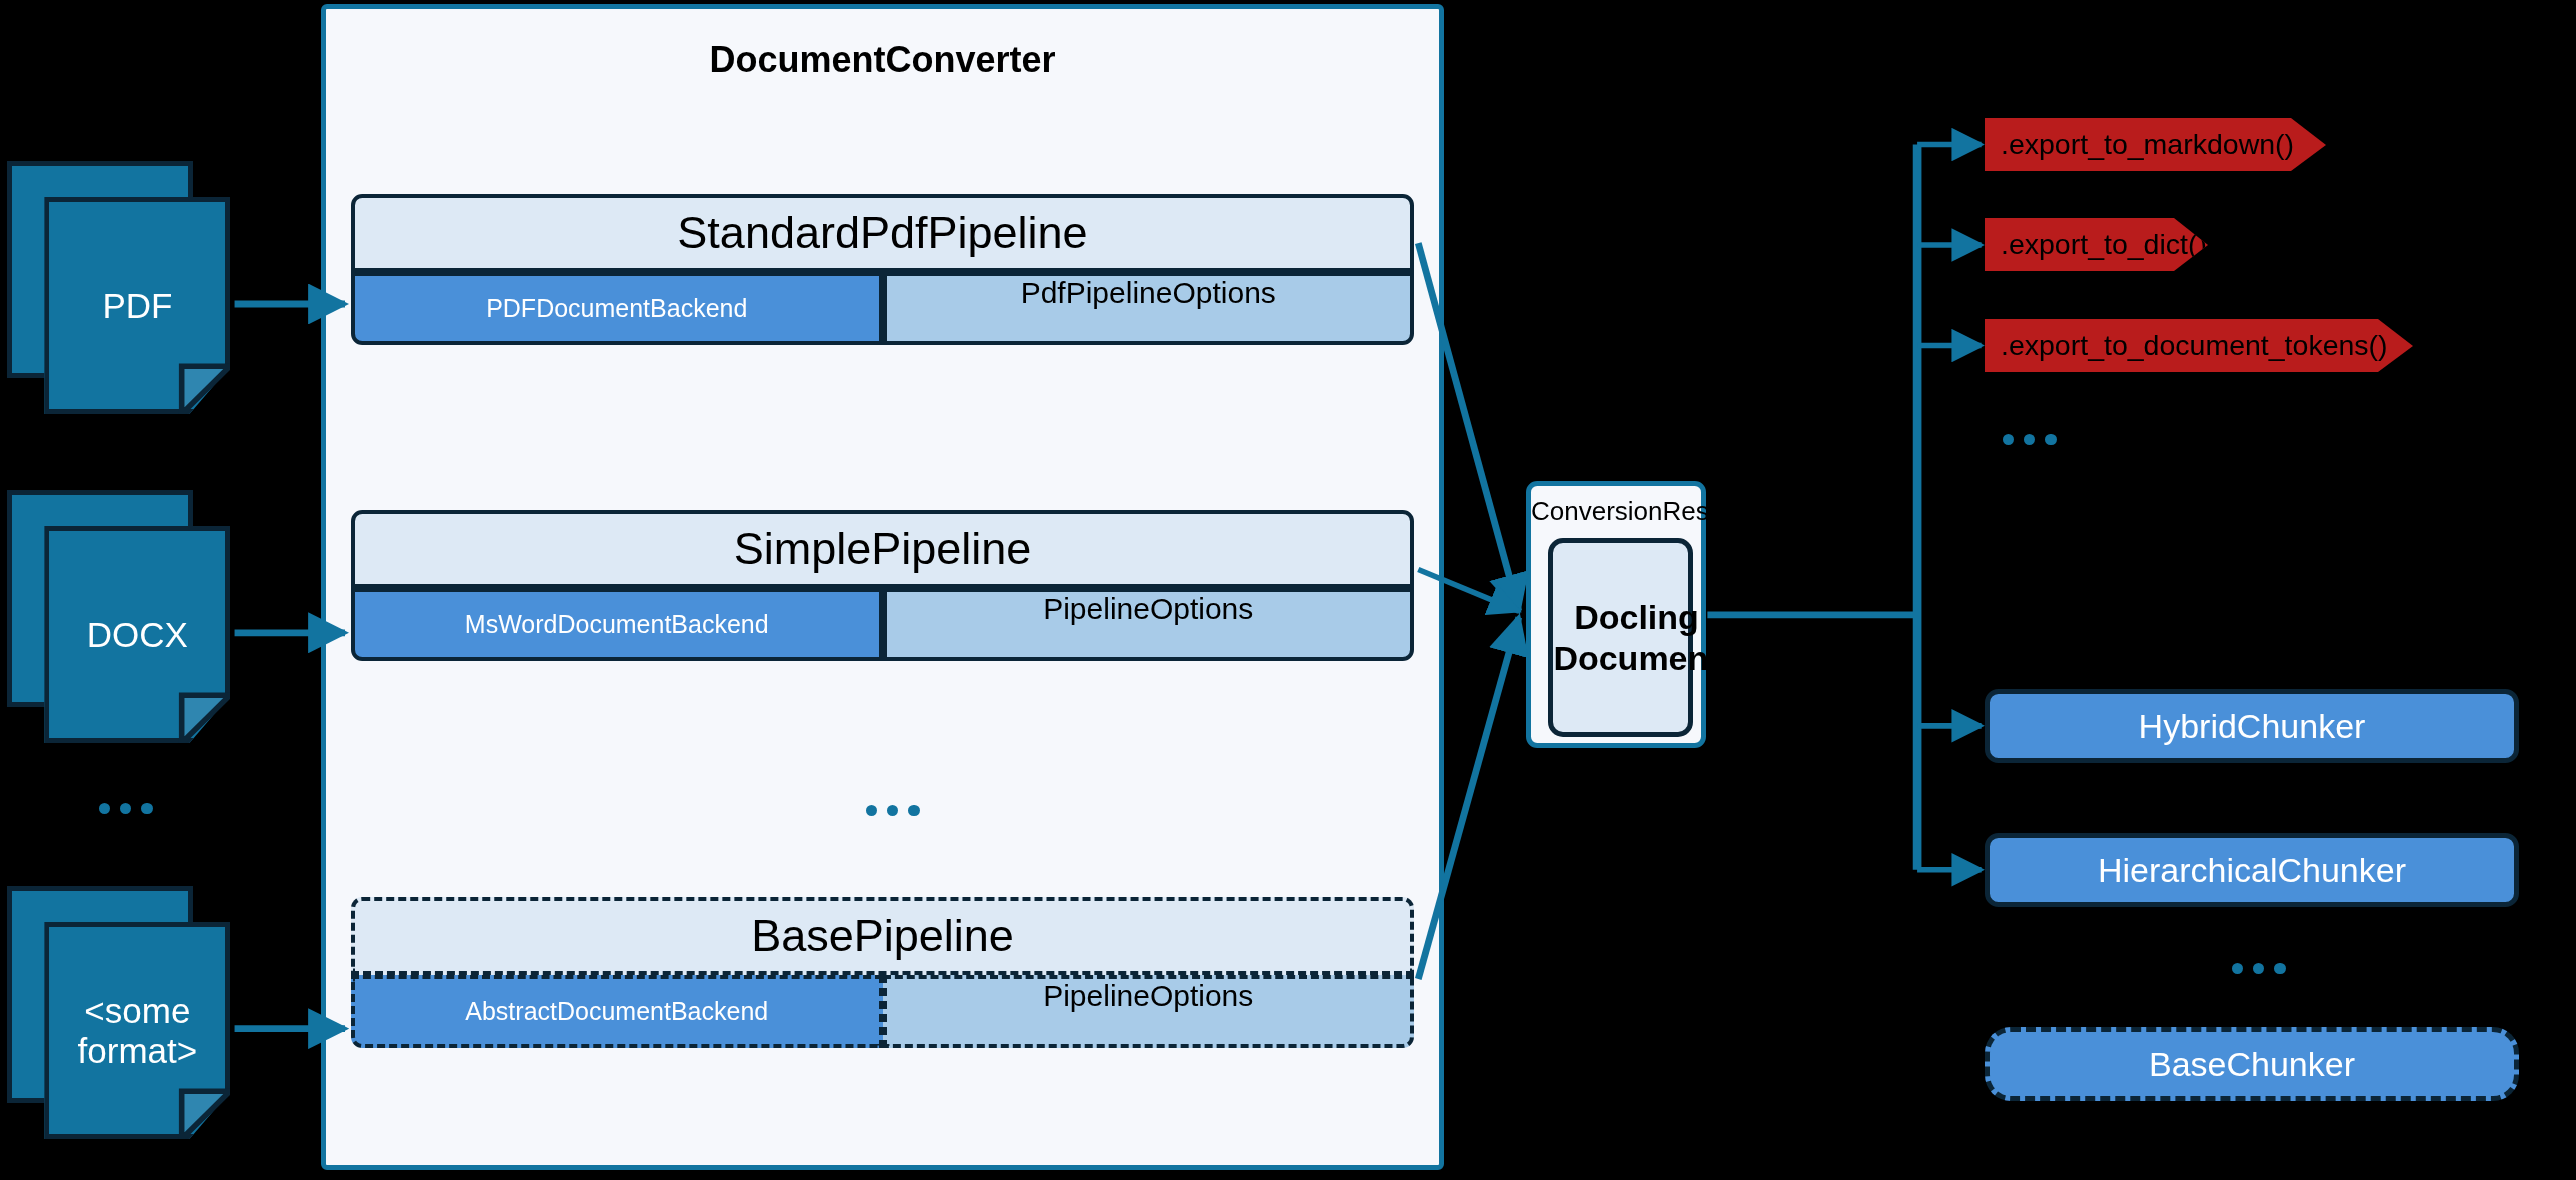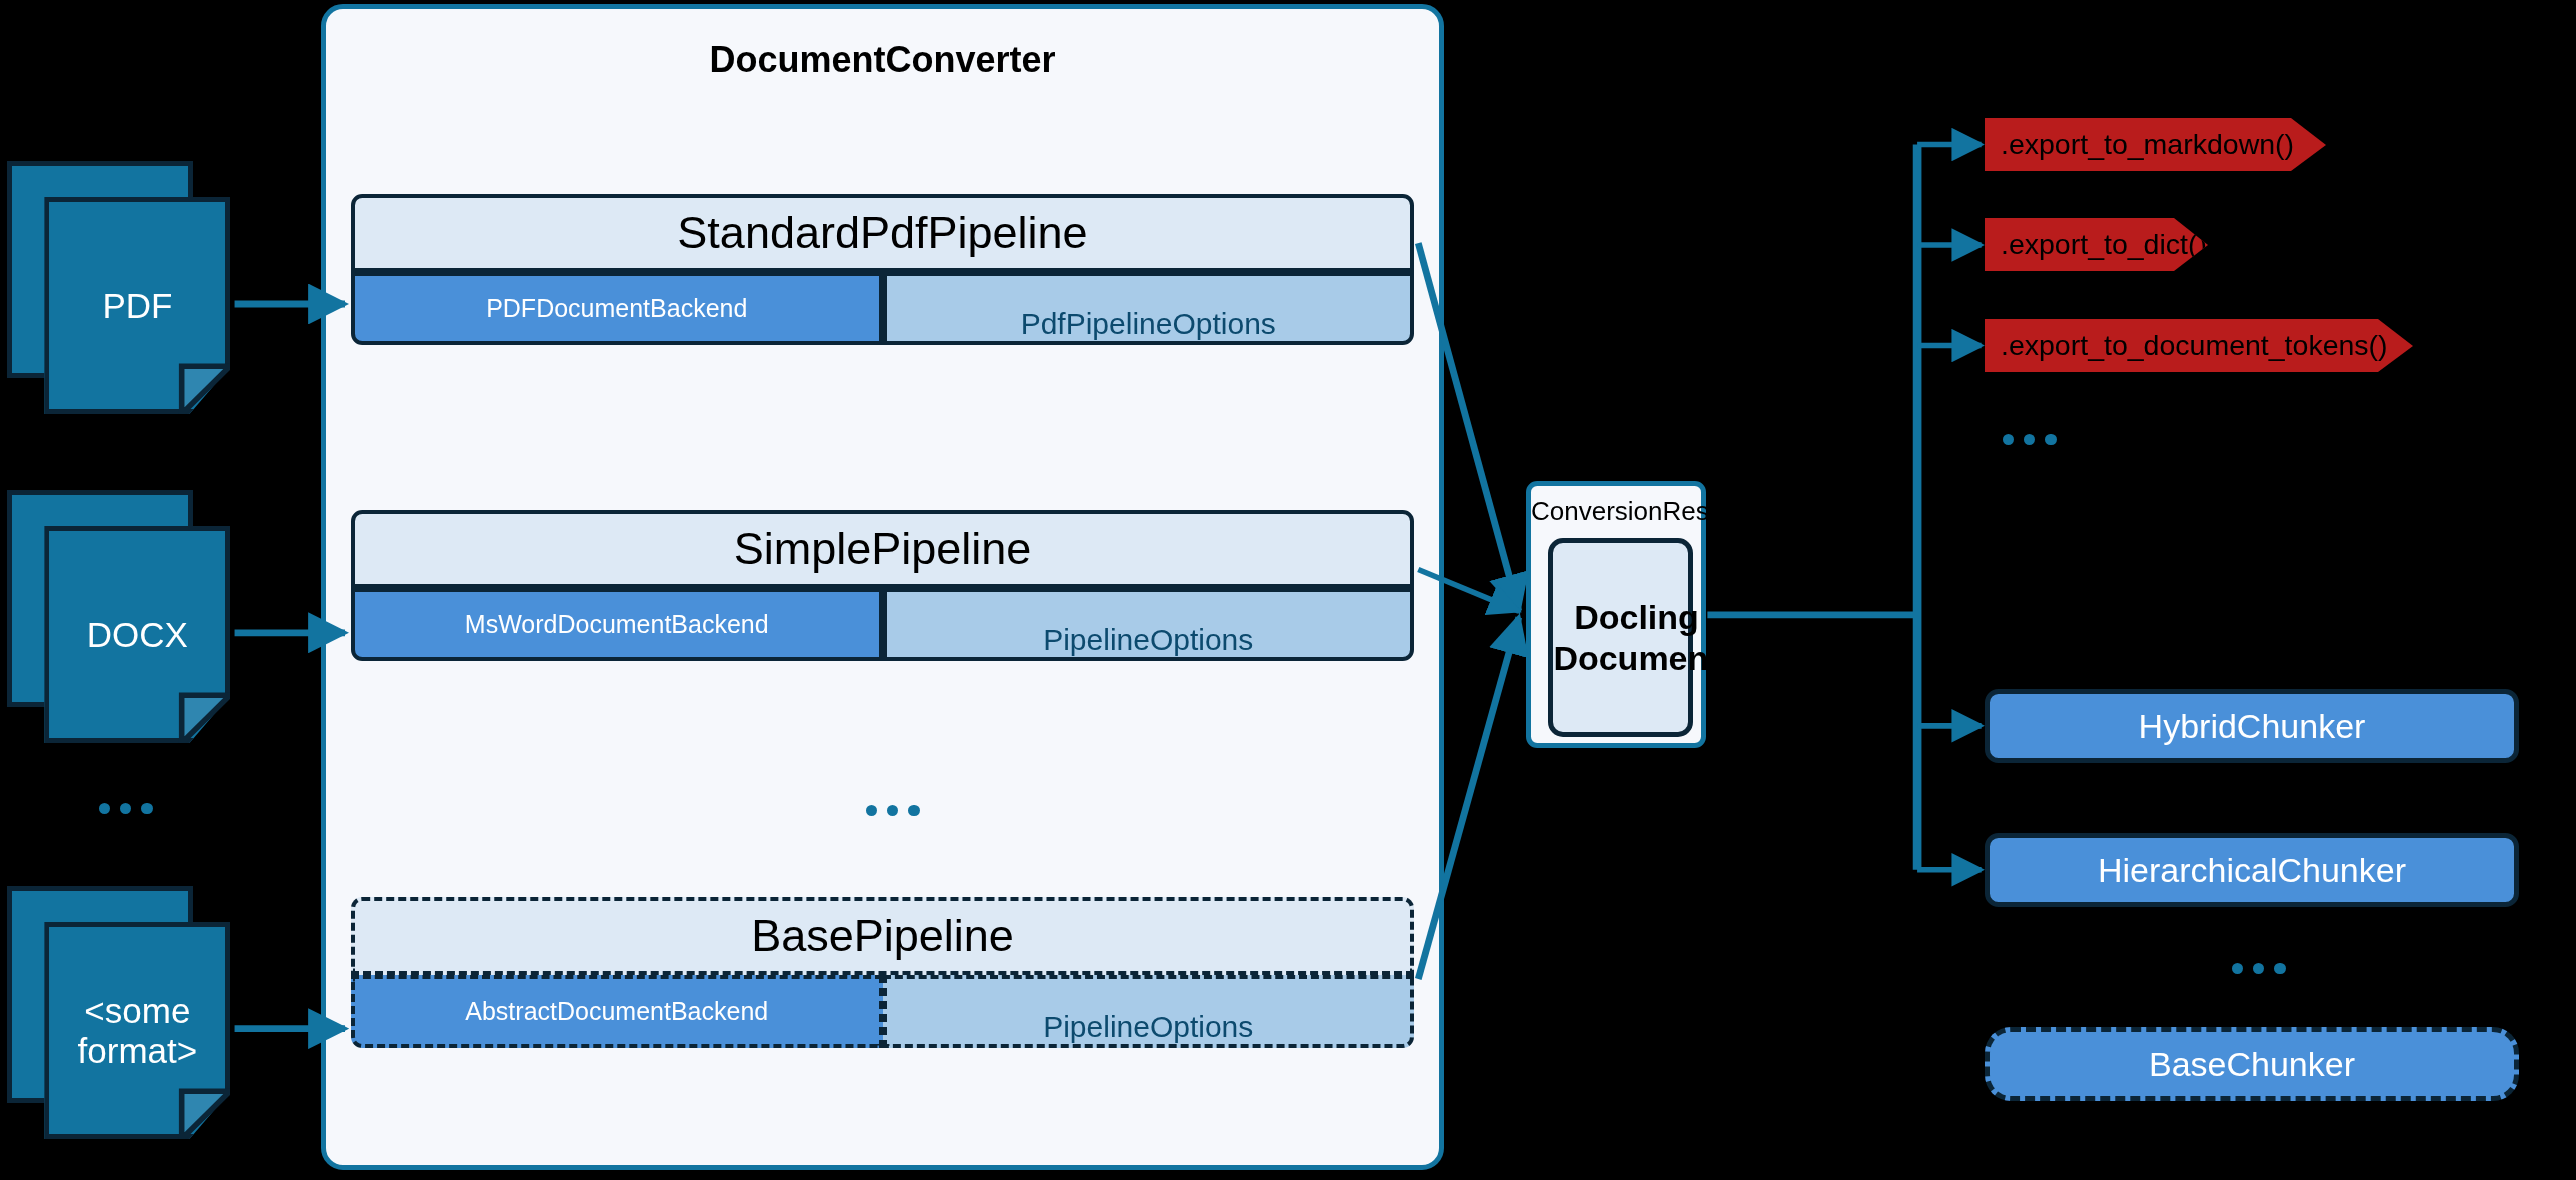--- a/index.html
+++ b/index.html
@@ -14,41 +14,41 @@
             background:#1274a0;border:5.6px solid #0b2537;box-sizing:border-box;}
   .doc-front{position:absolute;left:37px;top:36px;width:186px;height:217px;
              background:#1274a0;border:5.6px solid #0b2537;box-sizing:border-box;
              display:flex;align-items:center;justify-content:center;
              color:#fff;font-size:35px;line-height:1.12;text-align:center;
              clip-path:polygon(0 0,100% 0,100% 78%,78% 100%,0 100%);}
   .doc-fold{position:absolute;left:0;top:0;width:223px;height:253px;pointer-events:none;}
 
   
   .dc-panel{position:absolute;left:321px;top:3.7px;width:1123px;height:1166px;
-            background:#f6f8fc;border:5.6px solid #1274a0;border-radius:22px;
+            background:#f6f8fc;border:5.6px solid #1274a0;border-radius:6px;
             box-sizing:border-box;}
   .dc-title{position:absolute;left:0;top:30px;width:100%;text-align:center;
             font-size:36px;font-weight:bold;color:#000;}
 
   
   .pipe-group{position:absolute;}
   .pipe-head{position:absolute;left:0;top:0;width:100%;height:78px;
              background:#dde9f5;border:4.3px solid #0b2537;box-sizing:border-box;
              border-radius:11.2px 11.2px 0 0;
              display:flex;align-items:center;justify-content:center;
              font-size:45px;color:#000;}
   .pipe-row{position:absolute;left:0;top:78px;width:100%;height:73px;display:flex;}
   .pipe-backend{width:50%;height:100%;background:#4a90d9;border:4.3px solid #0b2537;
                 box-sizing:border-box;border-radius:0 0 0 11.2px;
                 display:flex;align-items:center;justify-content:center;
                 color:#fff;font-size:25px;}
   .pipe-options{width:50%;height:100%;background:#a8cbe8;border:4.3px solid #0b2537;
                 box-sizing:border-box;border-radius:0 0 11.2px 0;
-                display:flex;align-items:flex-end;justify-content:center;
-                color:#0c4a6e;font-size:30px;}
+                display:flex;align-items:flex-start;justify-content:center;
+                color:#000000;font-size:30px;}
   .dashed .pipe-head{border-style:dashed;border-radius:11.2px 11.2px 0 0;}
   .dashed .pipe-backend,.dashed .pipe-options{border-style:dashed;}
 
   .ellipsis{position:absolute;display:flex;gap:10px;align-items:center;}
   .ellipsis i{display:block;width:11.2px;height:11.2px;border-radius:50%;background:#1274a0;}
 
   
   .cr-box{position:absolute;left:1526px;top:481px;width:180px;height:267px;
           background:#f6f8fc;border:5px solid #1274a0;border-radius:11.2px;
           box-sizing:border-box;}

